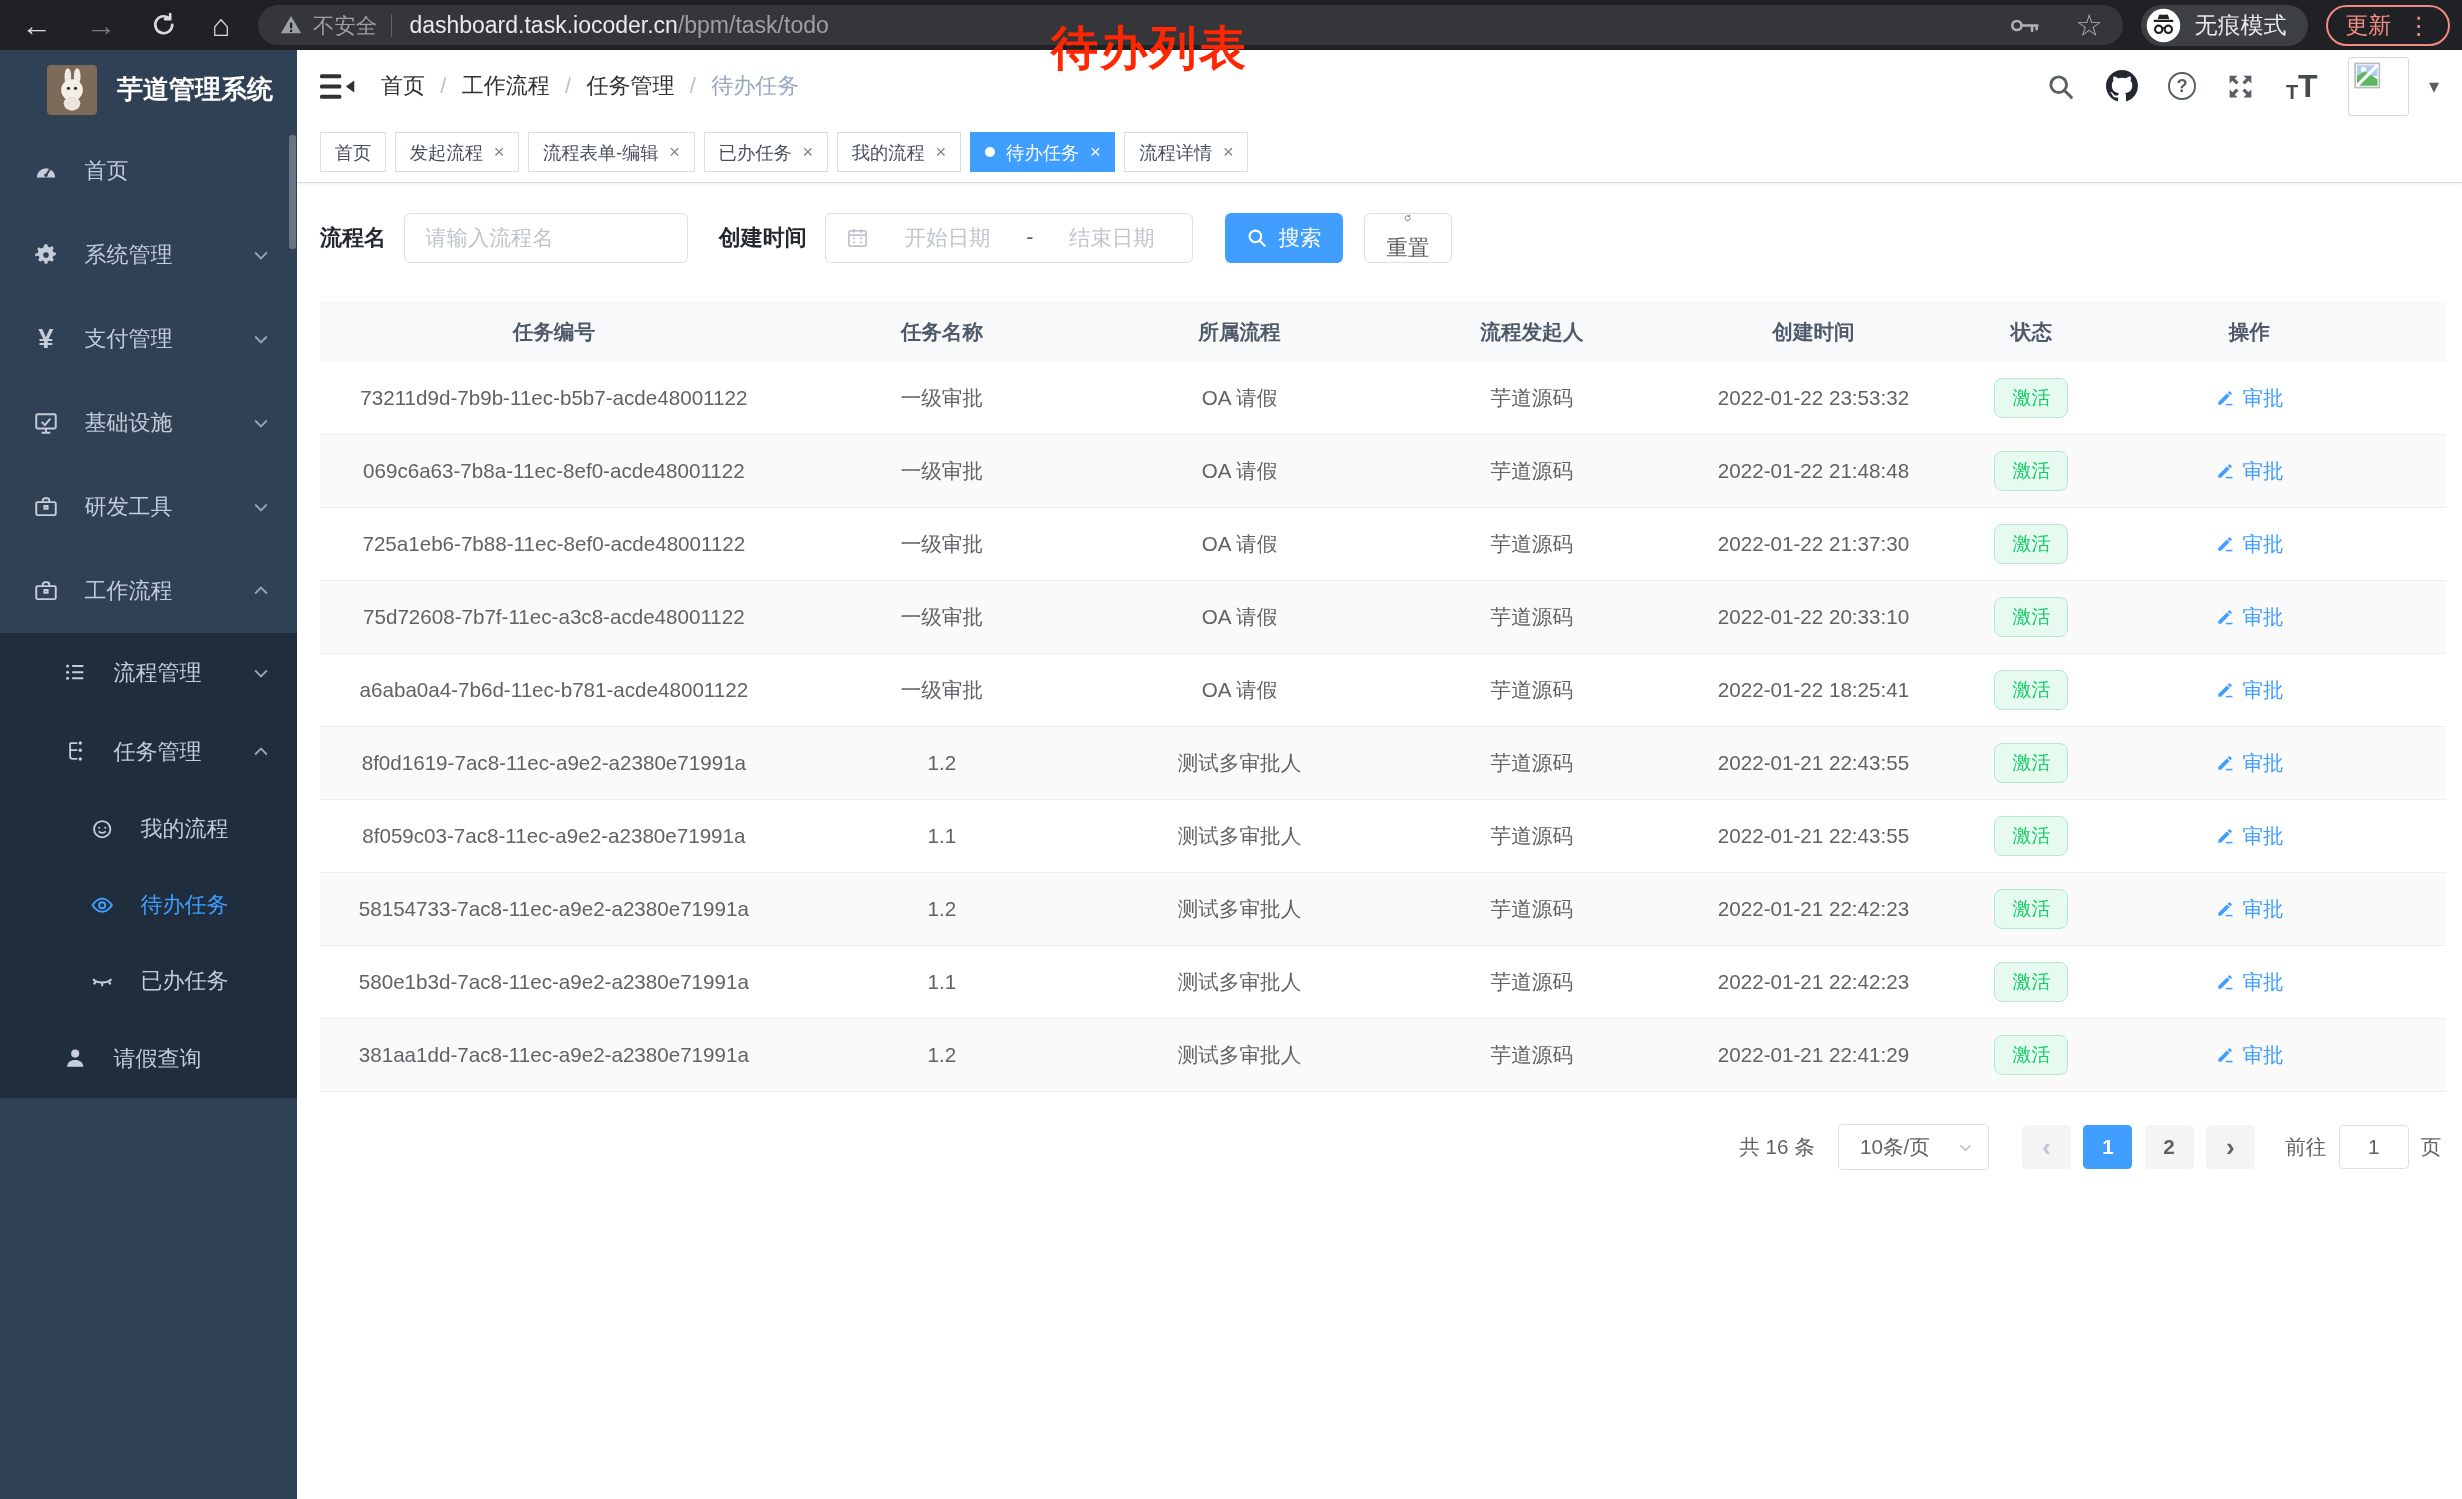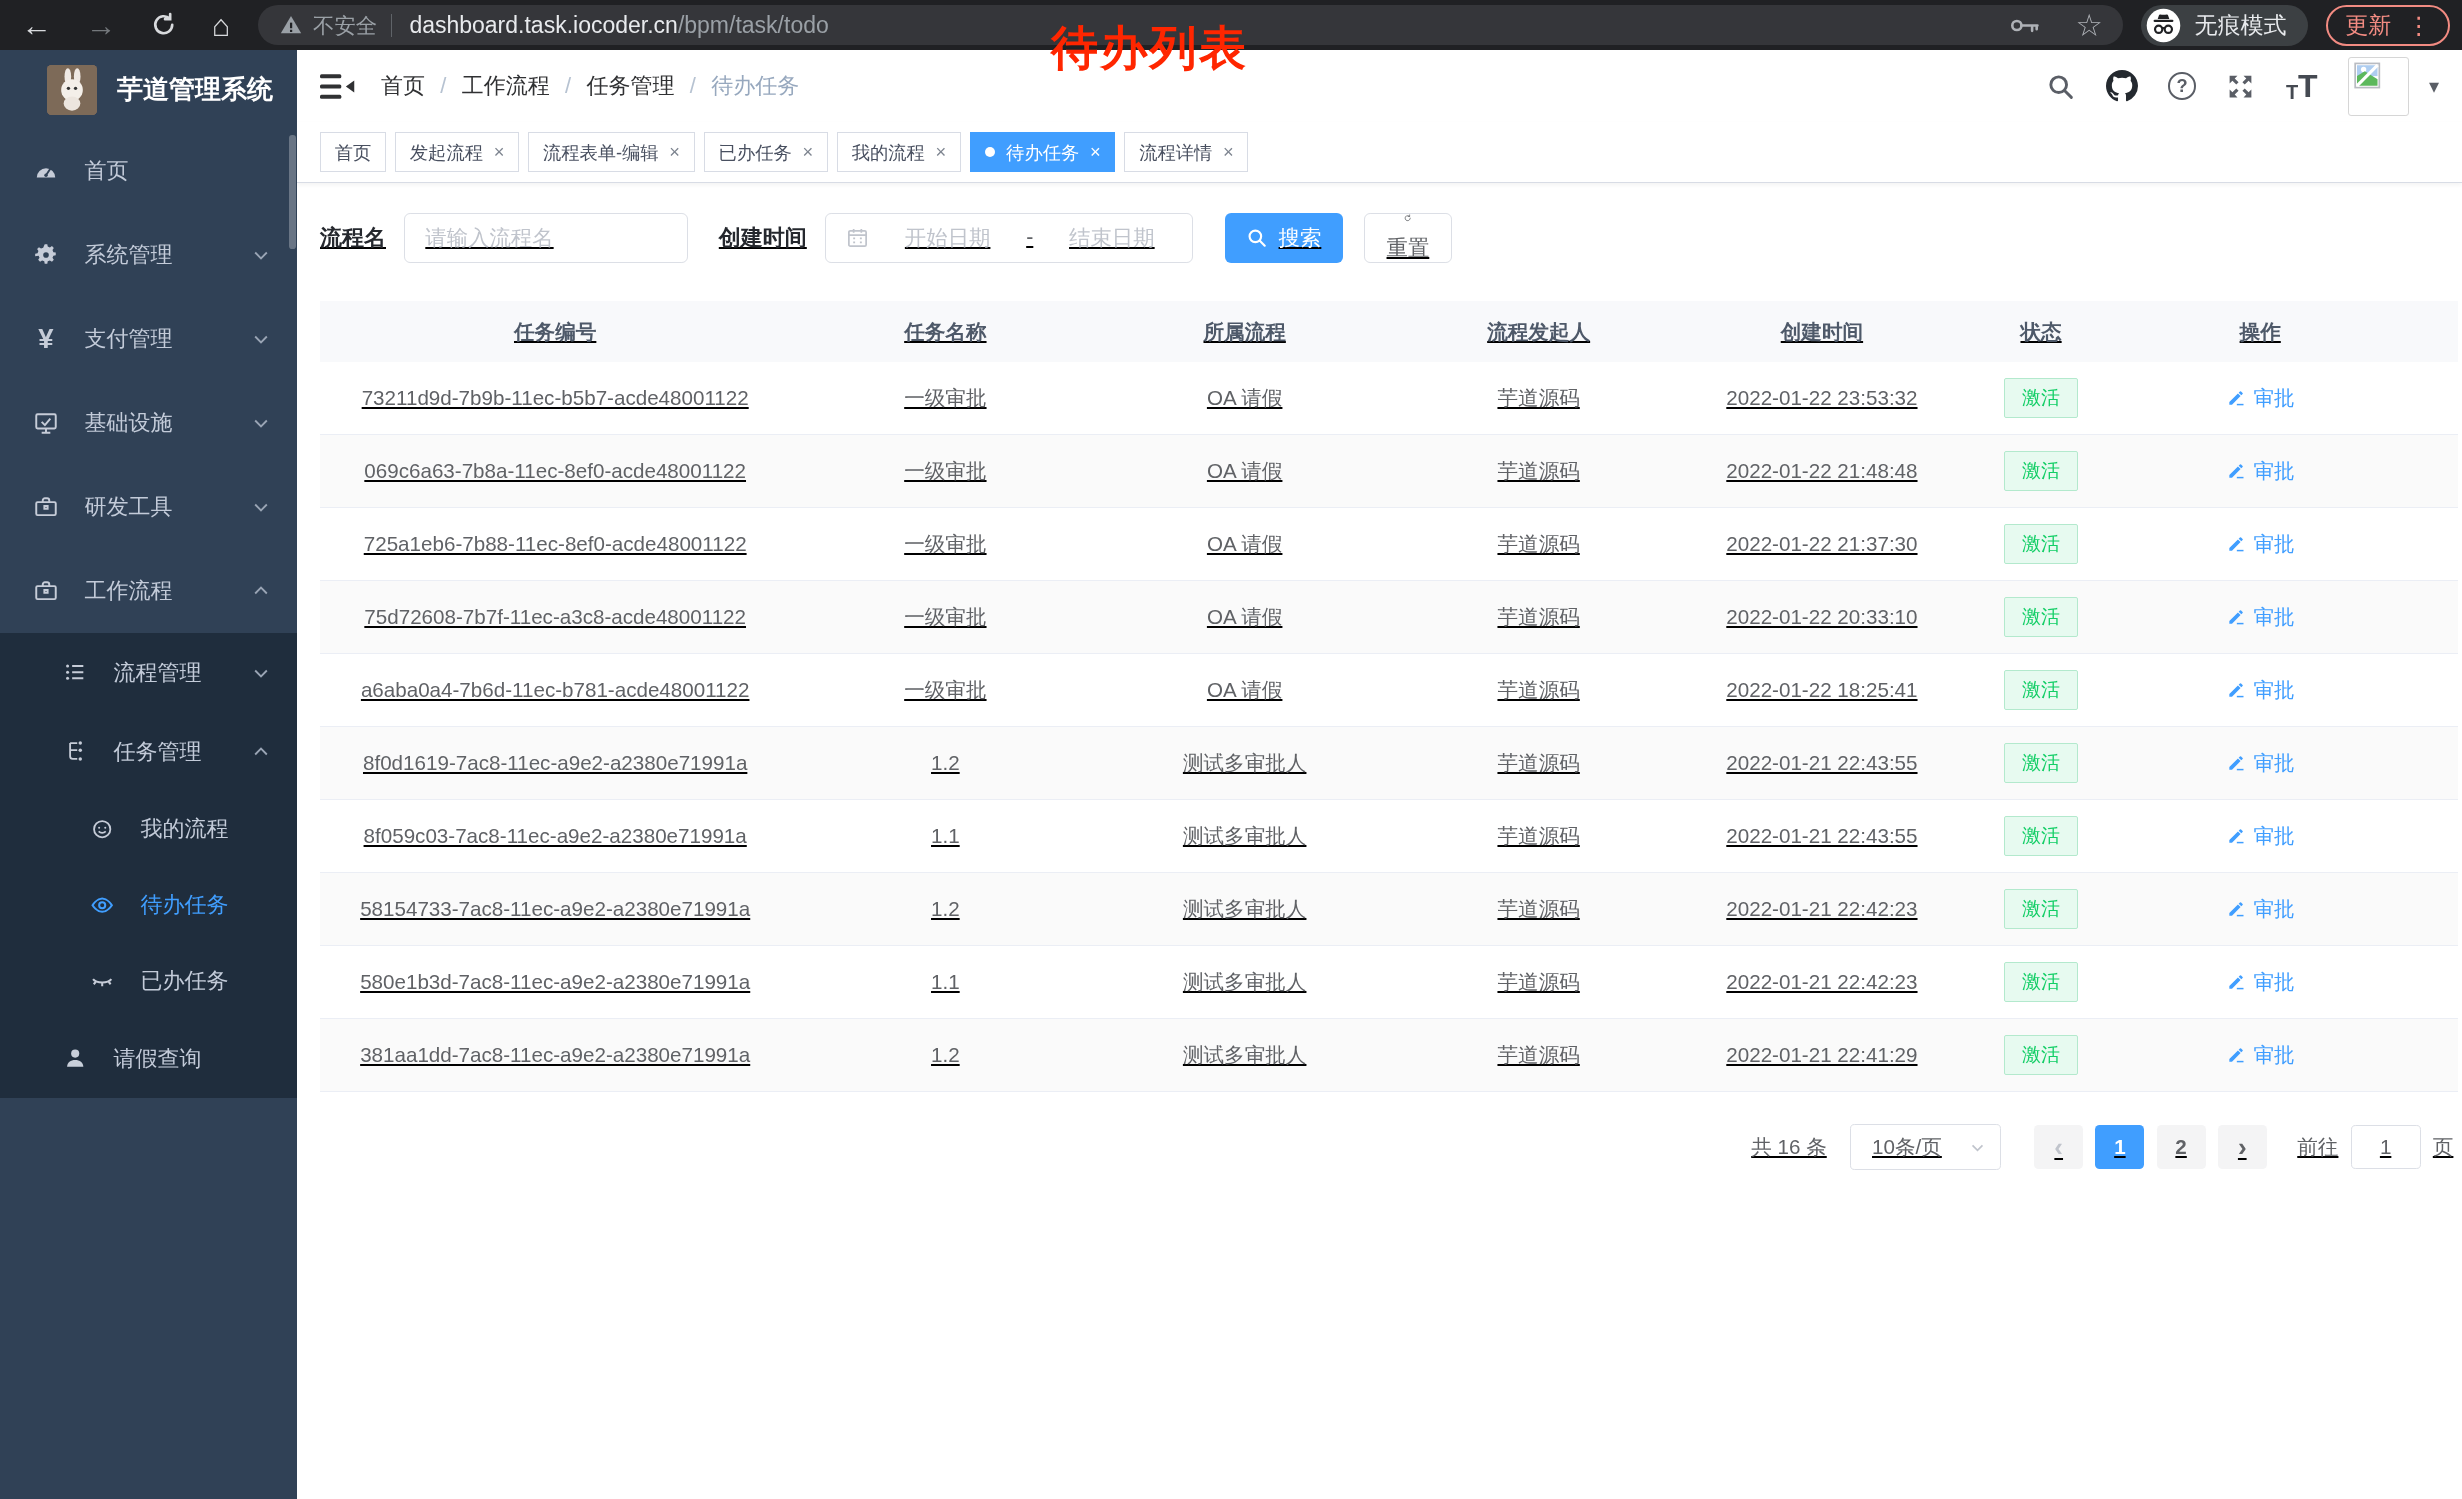--- a/index.html
+++ b/index.html
@@ -77,21 +77,21 @@
              gap:9.2px; padding:0 23px; }
   .tab { height:40px; border:1.5px solid #d8dce5; background:#fff; color:#495060;
          font-size:18.3px; display:flex; align-items:center; gap:10.7px; padding:0 13.7px;
          cursor:pointer; white-space:nowrap; }
   .tab .x { font-size:18.3px; color:#7e8590; }
   .tab.active { background:#409eff; border-color:#409eff; color:#fff; }
   .tab.active .x { color:#fff; }
   .tab .dot { width:10.7px; height:10.7px; border-radius:50%; background:#fff; }
 
   
-  .content { padding:20px 4px 0 23px;text-decoration:underline; }
+  .content { padding:20px 16px 0 23px; }
   .filter-row { display:flex; align-items:center; height:69px; }
   .f-label { font-size:22px; font-weight:700; color:#25282e; margin-right:18.3px; white-space:nowrap; }
   .inputbox { height:50px; border:1.5px solid #dcdfe6; border-radius:6.1px; background:#fff;
               display:flex; align-items:center; padding:0 20px; color:#c0c4cc; font-size:21.4px; }
   .name-input { width:284px; margin-right:30.5px; }
   .date-input { width:368px; margin-right:32px; gap:18.3px; }
   .date-input .ph { flex:1; text-align:center; }
   .date-input .dash { color:#606266; }
   .btn { height:50px; border-radius:6.1px; font-size:21.4px; display:flex; align-items:center;
          gap:10.7px; padding:0 21.4px; cursor:pointer; white-space:nowrap; }
@@ -102,21 +102,21 @@
   .table { margin-top:29px; width:100%; }
   .thead { display:flex; align-items:center; height:61px; background:#f8f9fb;
            font-size:20.6px; font-weight:600; color:#4e5969; }
   .trow { display:flex; align-items:center; height:73px; border-bottom:1.5px solid #ebeef5;
           font-size:20.6px; color:#606266; background:#fff; }
   .tbody .trow:nth-child(even) { background:#fafafa; }
   .cell { text-align:center; overflow:hidden; white-space:nowrap; }
   .c1{width:22%;} .c2{width:14.5%;} .c3{width:13.5%;} .c4{width:14%;}
   .c5{width:12.5%;} .c6{width:8%;} .c7{width:12.5%;}
   .badge { display:inline-block; padding:6.1px 17px; background:#e7faf0;
-           border:1.5px solid #b3e9cd; border-radius:2px; color:#13ce66; font-size:19px; }
+           border:1.5px solid #b3e9cd; border-radius:8px; color:#13ce66; font-size:19px; }
   .action-link { display:inline-flex; align-items:center; gap:7.6px; color:#409eff;
                  font-size:20.6px; cursor:pointer; }
 
   
   .pagination { display:flex; align-items:center; justify-content:flex-end;
                 margin-top:32px; gap:12.2px; font-size:20.6px; color:#606266; padding-right:4.6px; }
   .pg-total { margin-right:10.7px; }
   .pg-select { width:151px; height:46px; border:1.5px solid #dcdfe6; border-radius:4.6px;
                display:flex; align-items:center; padding:0 13.7px 0 21.4px; color:#606266;
                cursor:pointer; margin-right:21.4px; }

